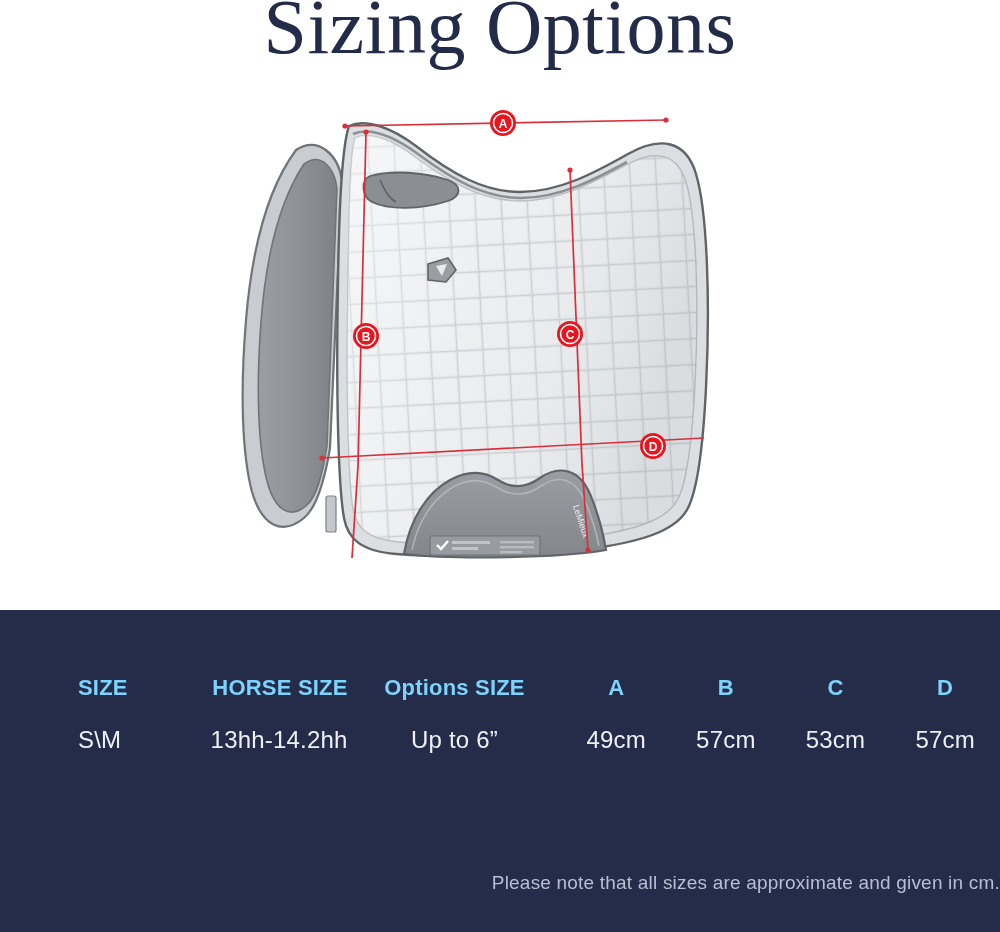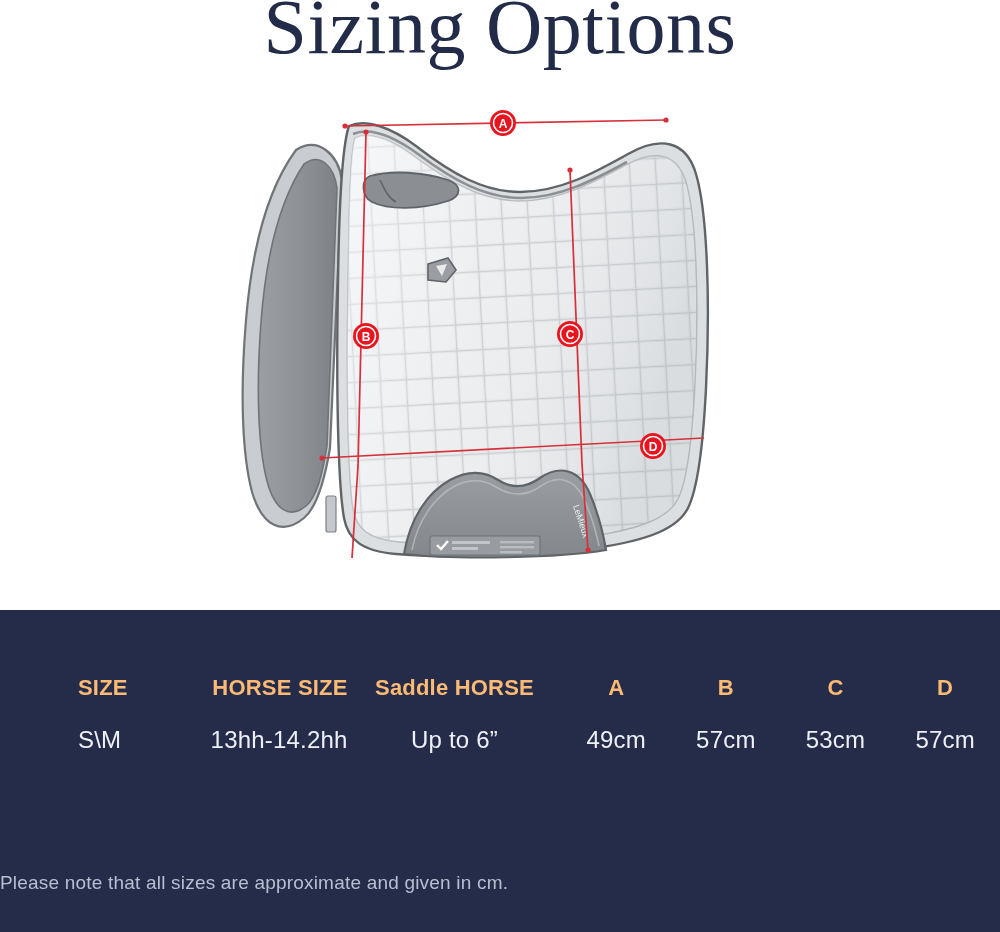--- a/index.html
+++ b/index.html
@@ -69,21 +69,21 @@
     left: 0; top: 52px;
     width: 1000px;
     border-collapse: collapse;
     table-layout: fixed;
   }
   #spec-table th,
   #spec-table td {
     padding: 0;
     height: 52px;
     vertical-align: middle;
-    color: #fdba74;
+    color: #7dd3fc;
     white-space: nowrap;
   }
   #spec-table th {
     font-size: 22px;
     font-weight: 700;
     letter-spacing: 0.2px;
   }
   #spec-table td {
     font-size: 24px;
     font-weight: 400;
@@ -93,21 +93,21 @@
   .col-size   { width: 122px; text-align: left;   padding-left: 78px !important; }
   .col-horse  { width: 195px; text-align: right; }
   .col-saddle { width: 195px; text-align: center; }
   .col-abcd   { width: 100px; text-align: center; }
 
   #spec-footnote {
     position: absolute;
     left: 0;
     top: 262px;
     width: 1000px;
-    text-align: left;
+    text-align: right;
     font-size: 19px;
     font-weight: 400;
     color: #b9bfd2;
     letter-spacing: 0.2px;
   }
 </style>
 </head>
 <body>
 
 <div id="page">
@@ -279,21 +279,21 @@
       </g>
     </svg>
   </div>
 
   <div id="spec-band">
     <table id="spec-table">
       <thead>
         <tr>
           <th class="col-size">SIZE</th>
           <th class="col-horse">HORSE SIZE</th>
-          <th class="col-saddle">Saddle HORSE</th>
+          <th class="col-saddle">Options SIZE</th>
           <th class="col-abcd">A</th>
           <th class="col-abcd">B</th>
           <th class="col-abcd">C</th>
           <th class="col-abcd">D</th>
         </tr>
       </thead>
       <tbody>
         <tr>
           <td class="col-size">S\M</td>
           <td class="col-horse">13hh-14.2hh</td>

